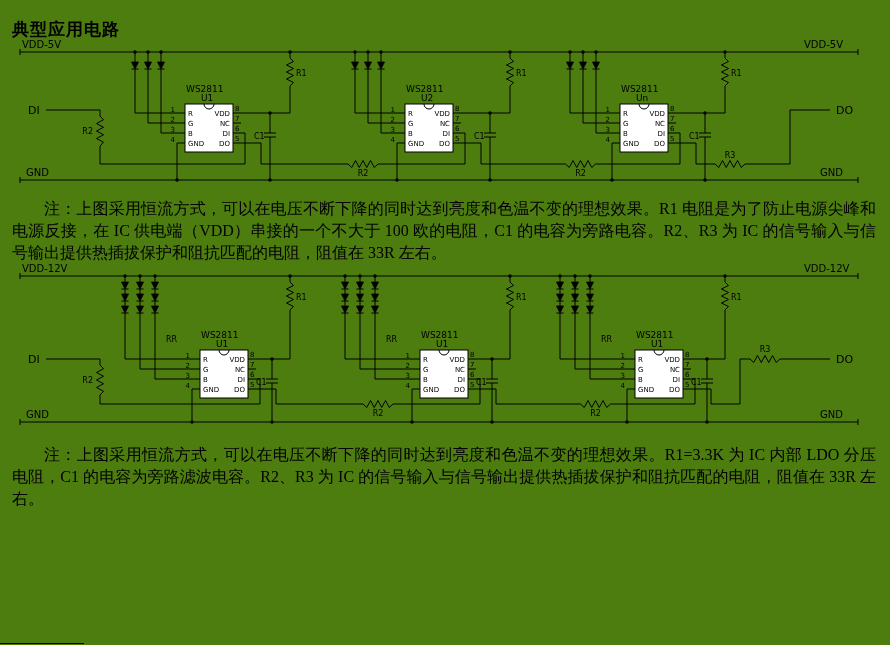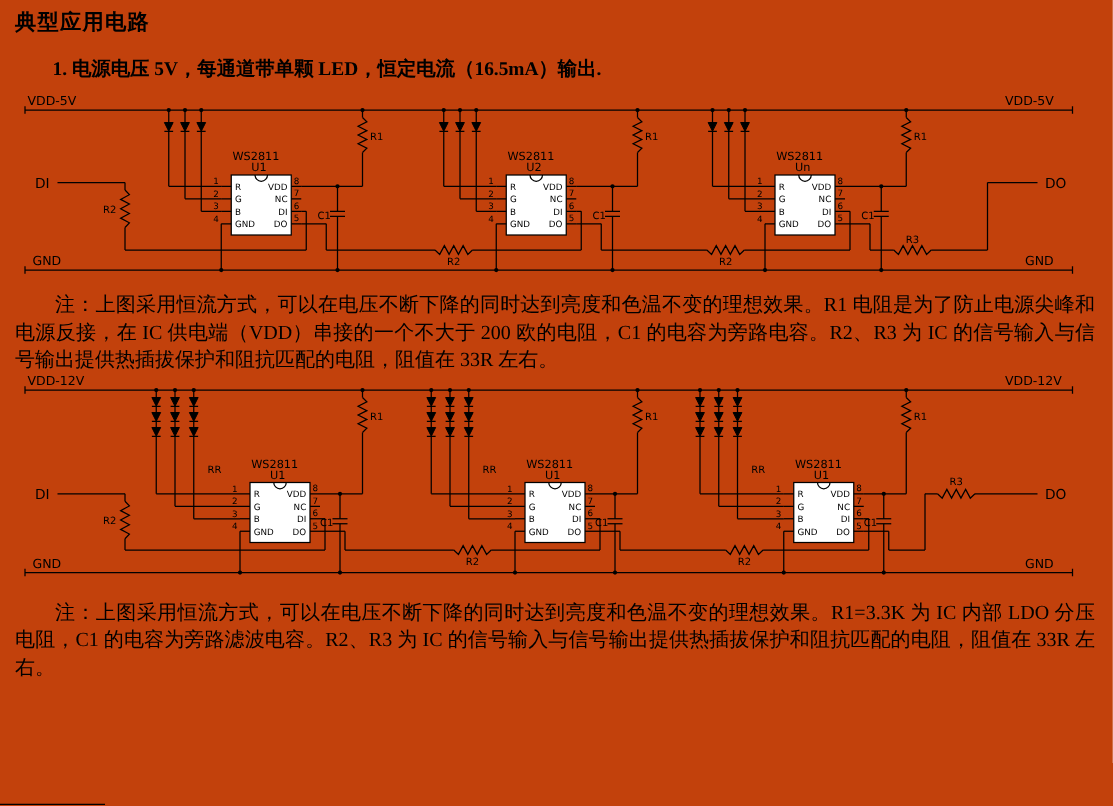--- a/index.html
+++ b/index.html
@@ -1,19 +1,19 @@
 <!DOCTYPE html>
 <html><head>
 <meta charset="utf-8">
 <style>
   *{box-sizing:border-box}
   html,body{margin:0;padding:0}
   body{width:890px;height:645px;background:#fff;color:#000;
        font-family:"Liberation Serif",serif;overflow:hidden}
-  .page{position:relative;width:890px;height:645px;background:#c2410c;padding-top:5px}
+  .page{position:relative;width:890px;height:645px;background:#4d7c0f;padding-top:17px}
   h1{margin:2px 0 0 12px;font:bold 17px/1.25 "Liberation Sans",sans-serif;letter-spacing:1px}
   h2{font-family:"Liberation Serif",serif;font-weight:bold;font-size:15.5px;line-height:1.2}
   .h-1{margin:19px 0 10px 42px}
   .h-2{margin:20px 0 8px 42px}
   .note{font-size:16px;line-height:22px;text-align:justify;text-indent:2em;margin:8px 14px 0 12px}
   svg{display:block}
   svg text{font-family:"DejaVu Sans",sans-serif;fill:#000}
   .w{stroke:#000;stroke-width:1;fill:none}
   .chip{fill:#fff;stroke:#000;stroke-width:1}
   .led{fill:#000;stroke:#000;stroke-width:.8}
@@ -25,21 +25,20 @@
   .plab{font-size:7px}
   .comp{font-size:8px}
   .edge{position:absolute;left:0;bottom:1px;width:84px;border-top:1.5px solid #000}
 </style>
 </head>
 <body>
 
 <div class="page">
   <h1>典型应用电路</h1>
 
-  <h2 class="h-1">1.  电源电压 5V，每通道带单颗 LED，恒定电流（16.5mA）输出.</h2>
   <svg id="circuit1" width="890" height="150" viewBox="0 0 890 150">
       <line x1="20" y1="12" x2="858" y2="12" class="w"></line>
       <line x1="20" y1="9" x2="20" y2="15" class="w"></line>
       <line x1="858" y1="9" x2="858" y2="15" class="w"></line>
       <text x="22" y="8" class="rail" text-anchor="start">VDD-5V</text>
       <text x="804" y="8" class="rail" text-anchor="start">VDD-5V</text>
       <line x1="20" y1="140" x2="858" y2="140" class="w"></line>
       <line x1="20" y1="137" x2="20" y2="143" class="w"></line>
       <line x1="858" y1="137" x2="858" y2="143" class="w"></line>
       <text x="26" y="136" class="rail" text-anchor="start">GND</text>
@@ -255,21 +254,21 @@
       <text x="580.5" y="136" class="comp" text-anchor="middle">R2</text>
       <line x1="595.5" y1="124" x2="680" y2="124" class="w"></line>
       <line x1="696" y1="124" x2="715" y2="124" class="w"></line>
       <polyline points="715,124 718.75,127.5 722.5,120.5 726.25,127.5 730,120.5 733.75,127.5 737.5,120.5 741.25,127.5 745,124" class="w"></polyline>
       <text x="730" y="118" class="comp" text-anchor="middle">R3</text>
       <line x1="745" y1="124" x2="790" y2="124" class="w"></line>
       <line x1="790" y1="124" x2="790" y2="70" class="w"></line>
       <line x1="790" y1="70" x2="830" y2="70" class="w"></line>
       <text x="836" y="74" class="io" text-anchor="start">DO</text>
     </svg>
-  <p class="note">注：上图采用恒流方式，可以在电压不断下降的同时达到亮度和色温不变的理想效果。R1 电阻是为了防止电源尖峰和电源反接，在 IC 供电端（VDD）串接的一个不大于 200 欧的电阻，C1 的电容为旁路电容。R2、R3 为 IC 的信号输入与信号输出提供热插拔保护和阻抗匹配的电阻，阻值在 33R 左右。</p>
+  <p class="note">注：上图采用恒流方式，可以在电压不断下降的同时达到亮度和色温不变的理想效果。R1 电阻是为了防止电源尖峰和电源反接，在 IC 供电端（VDD）串接的一个不大于 100 欧的电阻，C1 的电容为旁路电容。R2、R3 为 IC 的信号输入与信号输出提供热插拔保护和阻抗匹配的电阻，阻值在 33R 左右。</p>
 
   <svg id="circuit2" width="890" height="172" viewBox="0 0 890 172">
       <line x1="20" y1="12" x2="858" y2="12" class="w"></line>
       <line x1="20" y1="9" x2="20" y2="15" class="w"></line>
       <line x1="858" y1="9" x2="858" y2="15" class="w"></line>
       <text x="22" y="8" class="rail" text-anchor="start">VDD-12V</text>
       <text x="804" y="8" class="rail" text-anchor="start">VDD-12V</text>
       <line x1="20" y1="158" x2="858" y2="158" class="w"></line>
       <line x1="20" y1="155" x2="20" y2="161" class="w"></line>
       <line x1="858" y1="155" x2="858" y2="161" class="w"></line>

